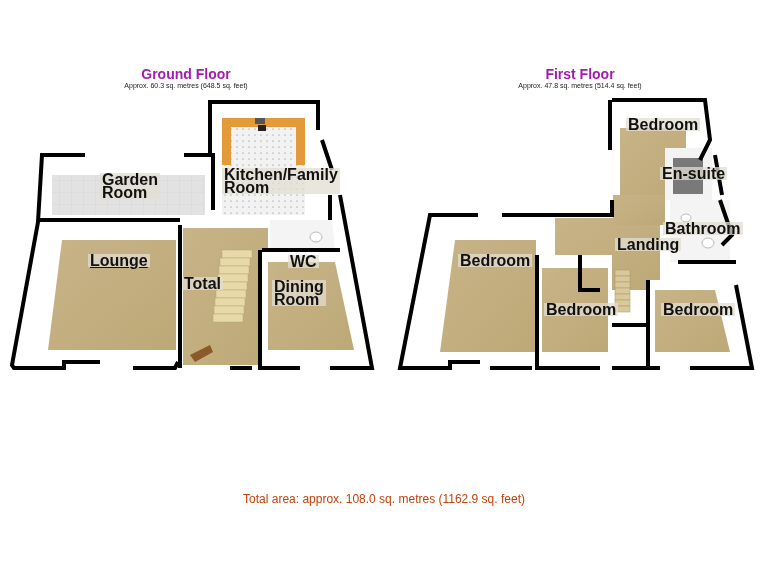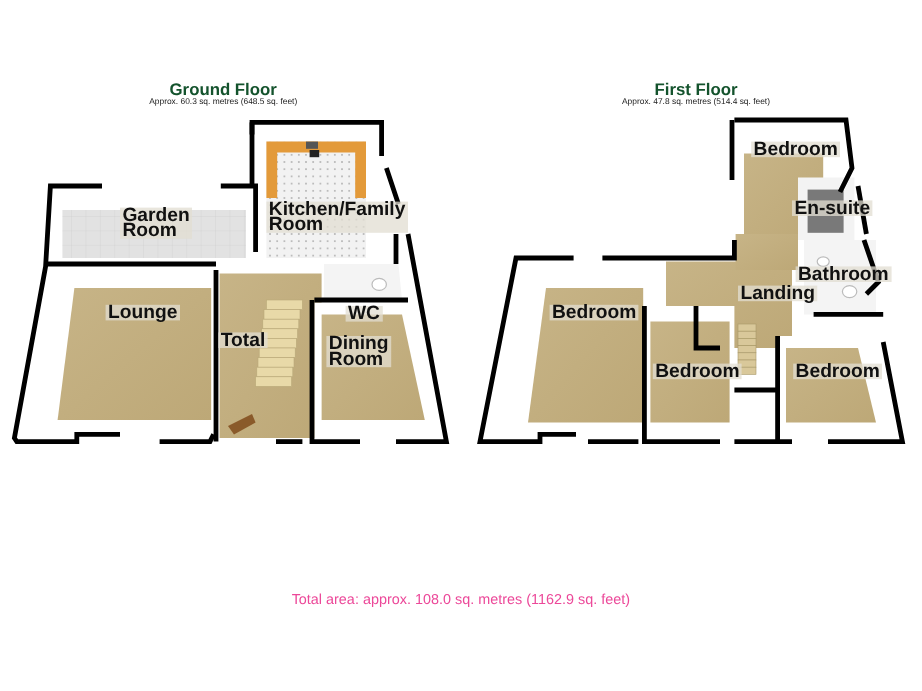--- a/index.html
+++ b/index.html
@@ -1,21 +1,21 @@
 <!DOCTYPE html>
 <html><head>
 <meta charset="utf-8">
 <style>
   html, body { margin:0; padding:0; background:#ffffff; }
   body { width:768px; height:576px; position:relative; overflow:hidden; font-family:"Liberation Sans", sans-serif; }
-  .floor-title { position:absolute; font-weight:bold; font-size:14px; color:#14532d; text-align:center; width:200px; }
+  .floor-title { position:absolute; font-weight:bold; font-size:14px; color:#a21caf; text-align:center; width:200px; }
   .floor-sub { position:absolute; font-size:7px; color:#222; text-align:center; width:200px; }
   .plan { position:absolute; left:0; top:0; }
   .label { position:absolute; font-weight:bold; font-size:16px; color:#111; background:rgba(225,222,210,0.75); padding:0 2px; line-height:13px; text-align:left; white-space:nowrap; }
-  .total { position:absolute; left:0; width:768px; top:492px; text-align:center; font-size:12px; color:#ec4899; }
+  .total { position:absolute; left:0; width:768px; top:492px; text-align:center; font-size:12px; color:#c2410c; }
 </style>
 </head>
 <body>
 
 <div class="floor-title" style="left:86px;top:66px;">Ground Floor</div>
 <div class="floor-sub" style="left:86px;top:82px;">Approx. 60.3 sq. metres (648.5 sq. feet)</div>
 
 <div class="floor-title" style="left:480px;top:66px;">First Floor</div>
 <div class="floor-sub" style="left:480px;top:82px;">Approx. 47.8 sq. metres (514.4 sq. feet)</div>
 
@@ -169,21 +169,21 @@
 
 <div class="label" style="left:100px;top:173px;">
   <div>Garden</div>
   <div>Room</div>
 </div>
 <div class="label" style="left:222px;top:168px;">
   <div>Kitchen/Family</div>
   <div>Room</div>
 </div>
 <div class="label" style="left:288px;top:231px;margin-top:24px;">WC</div>
-<div class="label" style="left:88px;top:254px;">Lounge</div>
+<div class="label" style="left:88px;top:254px;text-decoration:underline;">Lounge</div>
 <div class="label" style="left:182px;top:277px;">Total</div>
 <div class="label" style="left:272px;top:280px;">
   <div>Dining</div>
   <div>Room</div>
 </div>
 
 <div class="label" style="left:626px;top:118px;">Bedroom</div>
 <div class="label" style="left:660px;top:167px;">En-suite</div>
 <div class="label" style="left:663px;top:222px;">Bathroom</div>
 <div class="label" style="left:603px;top:238px;margin-left:12px;">Landing</div>

